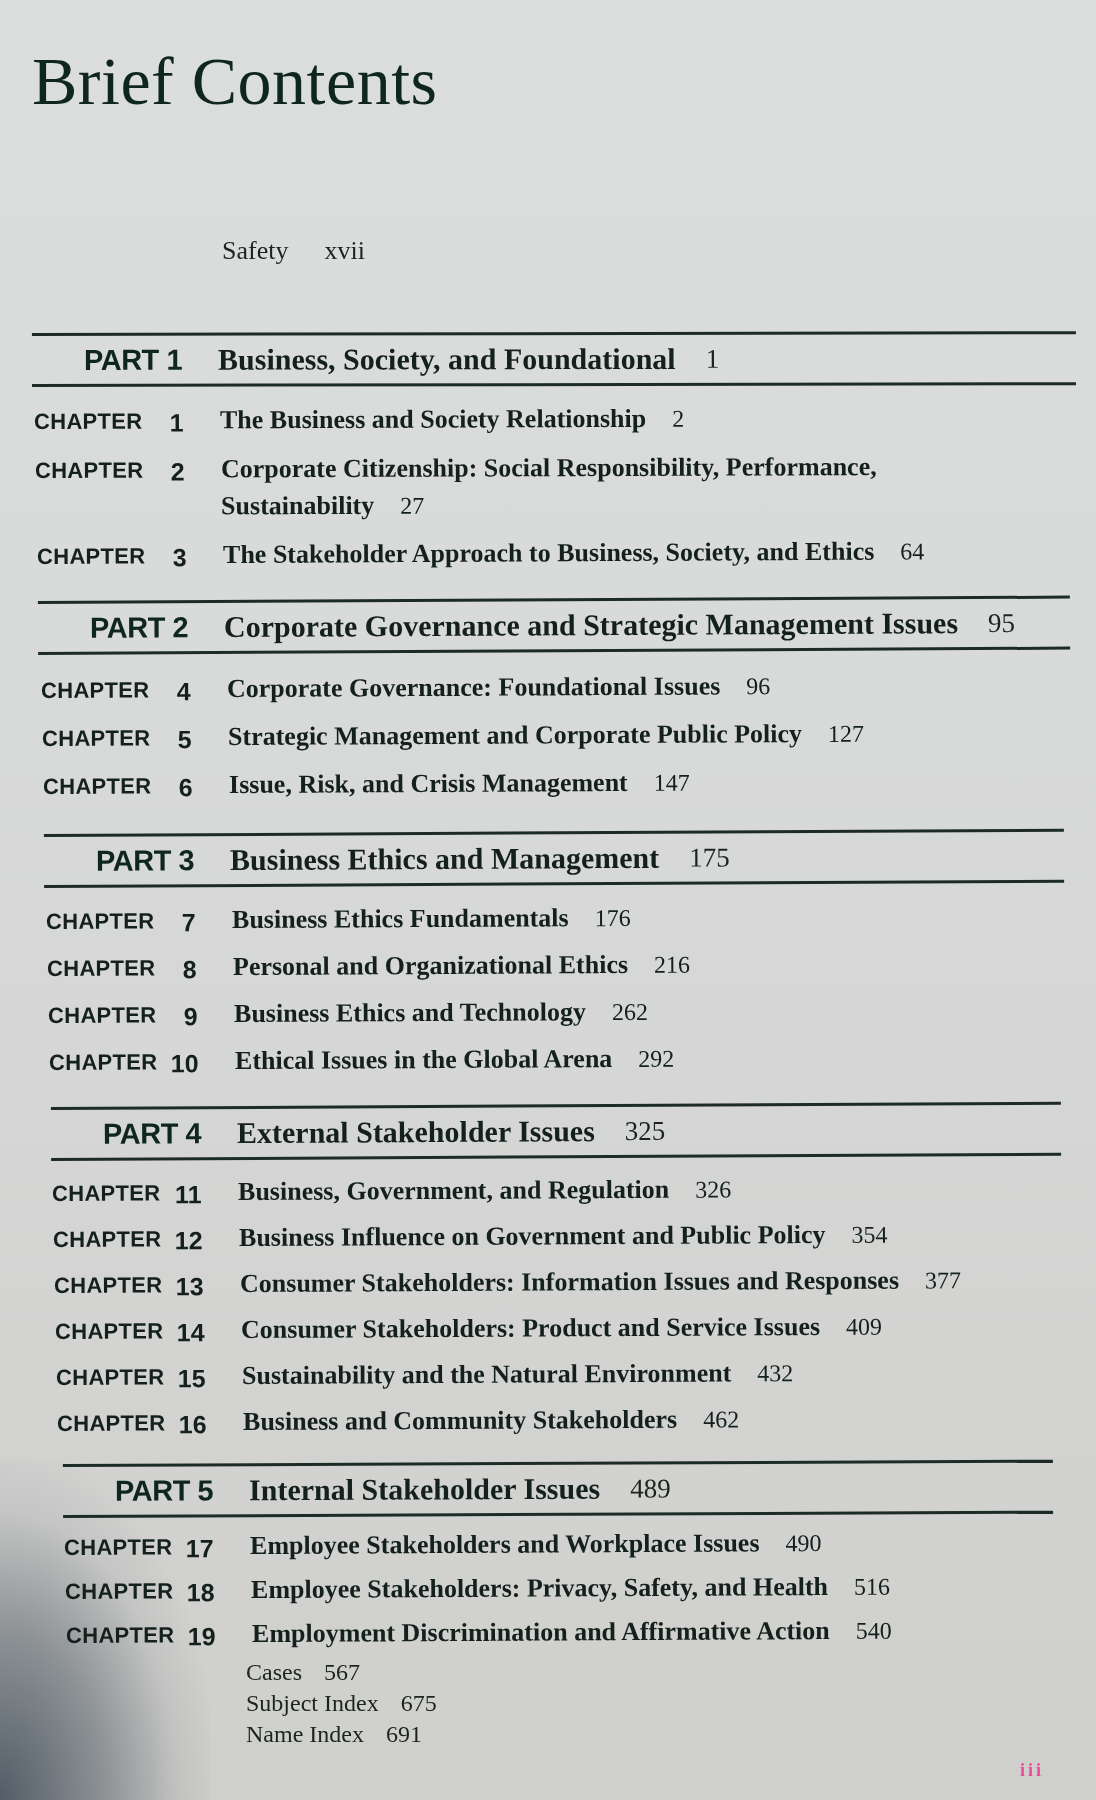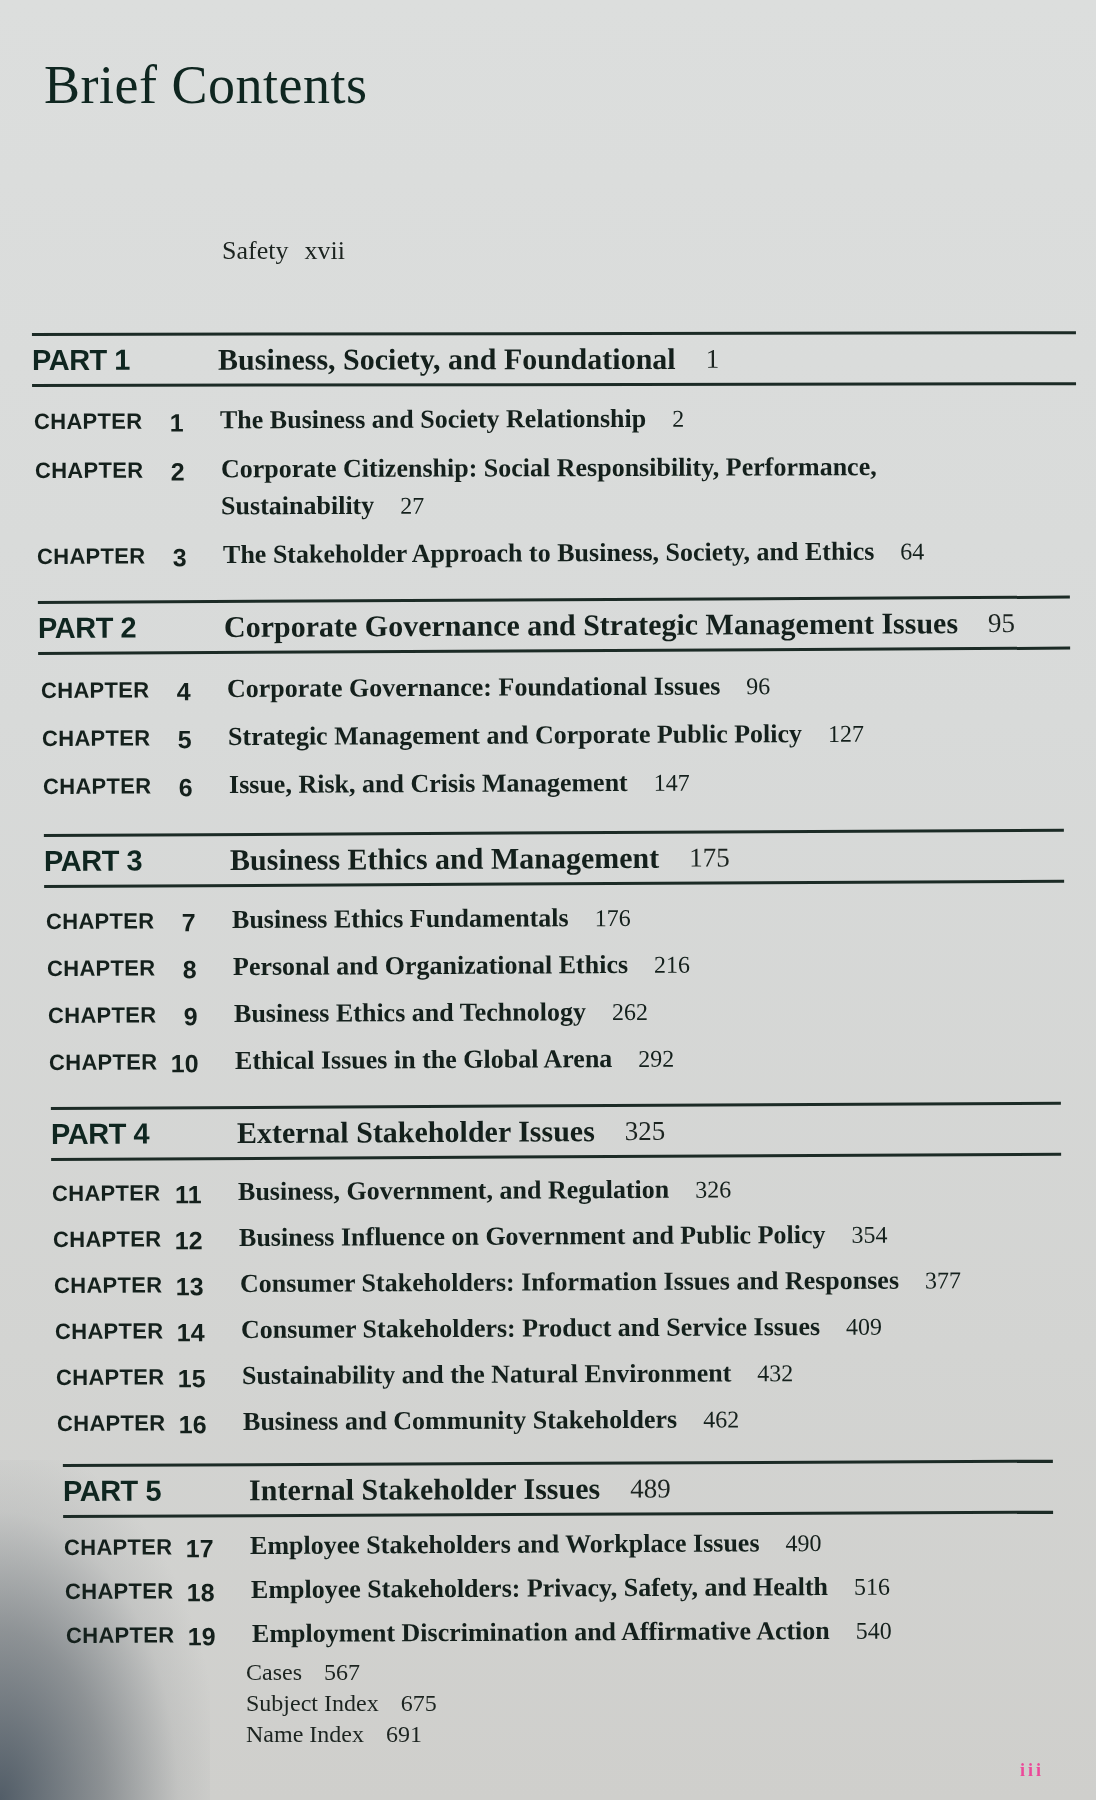--- a/index.html
+++ b/index.html
@@ -9,32 +9,32 @@
       color: #14201c;
     }
     .shadow {
       position: absolute; left: 0; bottom: 0; width: 210px; height: 340px;
       background: radial-gradient(ellipse at 0% 100%, rgba(40,55,70,0.75) 0%, rgba(60,70,80,0.45) 35%, rgba(120,125,130,0.15) 60%, rgba(0,0,0,0) 75%);
       pointer-events: none;
     }
     .title {
       position: absolute; left: 28px; top: 38px;
       font-family: "Liberation Serif", "DejaVu Serif", serif;
-      font-size: 54px; letter-spacing: 0.5px; color: #0f2620; margin: 16px; font-weight: normal;
+      font-size: 68px; letter-spacing: 0.5px; color: #0f2620; margin: 4px; font-weight: normal;
     }
     .front { position: absolute; left: 222px; top: 236px; font-family: "Liberation Serif", serif; font-size: 26px; color: #1c2420; }
     .front .row { height: 34px; white-space: nowrap; }
-    .pg { margin-left: 16px; }
+    .pg { margin-left: 36px; }
     .part {
       position: absolute; border-top: 3px solid #1c2b26; border-bottom: 3px solid #1c2b26;
       height: 48px; display: flex; align-items: center; transform-origin: left center;
     }
     .part-label {
       font-family: "Liberation Sans", "DejaVu Sans", sans-serif; font-weight: bold;
-      font-size: 29px; color: #0f2620; width: 150px; letter-spacing: -0.5px;
+      font-size: 29px; color: #0f2620; text-align: right; width: 150px; letter-spacing: -0.5px;
     }
     .part-title {
       font-family: "Liberation Serif", serif; font-weight: bold; font-size: 30px;
       margin-left: 36px; color: #14201c; white-space: nowrap;
     }
     .part-page { font-family: "Liberation Serif", serif; font-size: 27px; margin-left: 30px; color: #1c2420; }
     .ch { position: absolute; display: flex; align-items: baseline; transform-origin: left center; }
     .ch-label {
       font-family: "Liberation Sans", sans-serif; font-weight: bold; font-size: 22px; color: #14201c;
       width: 150px; display: flex; justify-content: space-between; letter-spacing: 0.3px;

